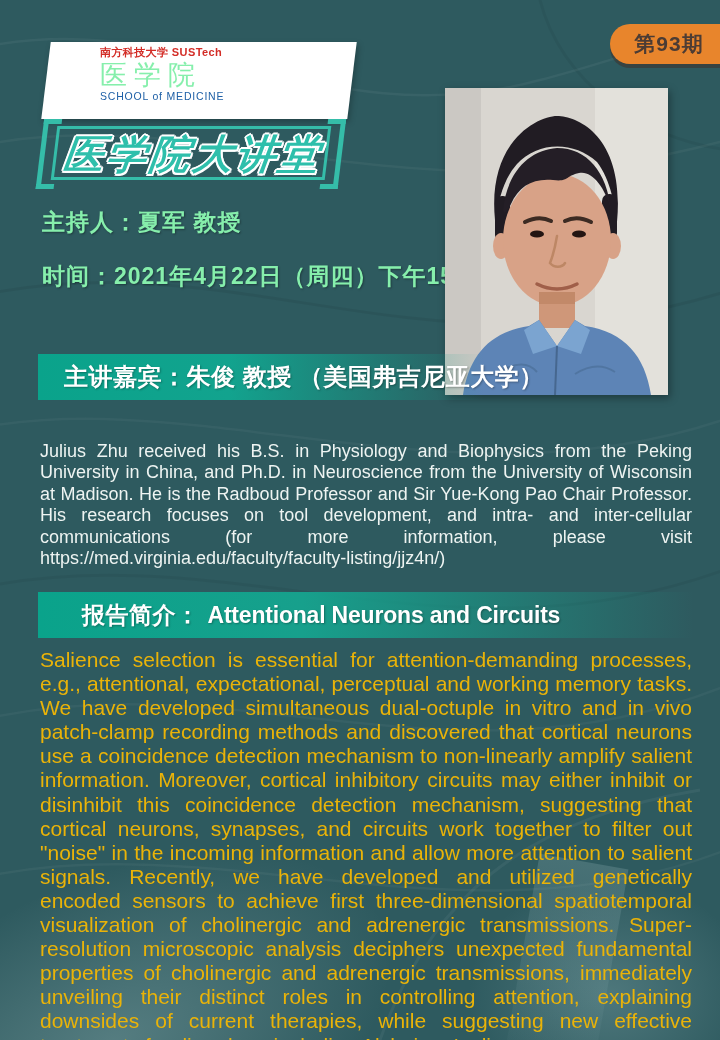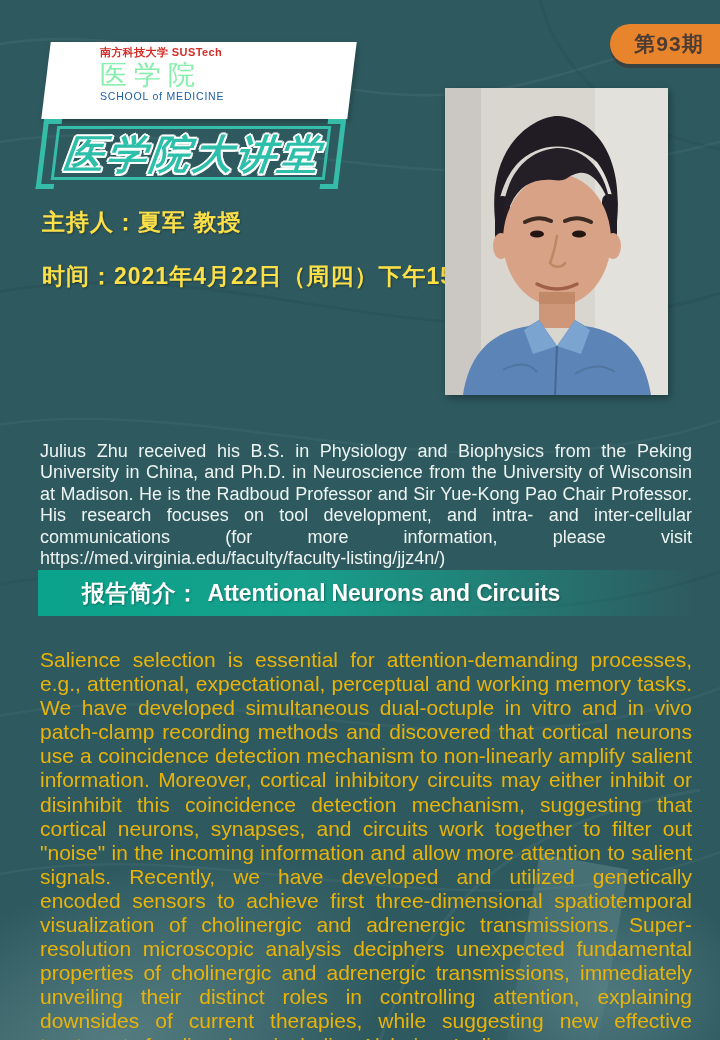--- a/index.html
+++ b/index.html
@@ -52,34 +52,34 @@
   }
   .series-title {
     position:absolute; left:64px; top:127px; white-space:nowrap;
     font-size:40px; font-weight:bold; font-style:italic; letter-spacing:3px;
     color:#2ebfab; transform:skewX(-7deg);
     text-shadow: 2px 0 #fff, -2px 0 #fff, 0 2px #fff, 0 -2px #fff,
                  1.5px 1.5px #fff, -1.5px -1.5px #fff, 1.5px -1.5px #fff, -1.5px 1.5px #fff;
   }
 
   .info-block { position:absolute; left:42px; top:207px; display:flex; flex-direction:column; gap:23px; }
-  .info-line { font-size:23px; font-weight:bold; color:#fde047; white-space:nowrap; letter-spacing:1px;
+  .info-line { font-size:23px; font-weight:bold; color:#86efac; white-space:nowrap; letter-spacing:1px;
     text-shadow:1px 1px 2px rgba(0,0,0,0.35); }
 
   .photo-frame { position:absolute; left:445px; top:88px; width:223px; height:307px;
     box-shadow:2px 3px 8px rgba(0,0,0,0.35); }
   .photo-frame svg { display:block; width:223px; height:307px; }
 
   .accent-bar {
     position:absolute; height:46px; display:flex; align-items:center;
     padding-left:26px; box-sizing:border-box;
   }
   .speaker-bar { left:38px; top:354px; width:455px;
     background:linear-gradient(90deg, #0aa38b 0%, #12a38e 42%, rgba(46,90,95,0) 98%); }
-  .talk-bar { left:38px; top:570px; width:662px;
+  .talk-bar { left:38px; top:592px; width:662px;
     background:linear-gradient(90deg, #0aa38b 0%, #17a08c 40%, rgba(46,90,95,0) 99%);padding-left:44px; }
   .bar-text { font-size:24px; font-weight:bold; color:#ffffff; white-space:nowrap; letter-spacing:0.5px;
     text-shadow:1px 1px 2px rgba(0,0,0,0.3); }
   .talk-bar .bar-text { font-size:23px; }
   .talk-bar .bar-title { margin-left:8px; letter-spacing:-0.2px; }
 
   .bio-text {
     position:absolute; left:40px; top:423px; width:652px;
     font-size:18px; line-height:21.4px; color:#eef4f2; text-align:justify;
   }
@@ -155,20 +155,25 @@
       <rect x="94" y="204" width="36" height="12" fill="#b9805f" opacity="0.6"></rect>
       <path d="M18,307 C24,268 44,244 84,238 L94,232 L112,258 L130,232 L140,238 C180,244 200,268 206,307 Z" fill="#5d84b6"></path>
       <path d="M94,232 L112,258 L88,266 L79,242 Z" fill="#7ba4d0"></path>
       <path d="M130,232 L112,258 L136,266 L145,242 Z" fill="#7ba4d0"></path>
       <path d="M112,258 L110,307" stroke="#46678f" stroke-width="2"></path>
       <path d="M58,282 Q80,270 92,284" stroke="#4c6f99" stroke-width="2" fill="none" opacity="0.7"></path>
       <path d="M130,286 Q152,272 170,284" stroke="#4c6f99" stroke-width="2" fill="none" opacity="0.7"></path>
     </svg>
   </div>
 
+  <div class="accent-bar speaker-bar">
+    <span class="bar-text">
+      <span>主讲嘉宾：</span><span>朱俊 教授 （美国弗吉尼亚大学）</span>
+    </span>
+  </div>
 
   <p class="bio-text">Julius Zhu received his B.S. in Physiology and Biophysics from the Peking University in China, and Ph.D. in Neuroscience from the University of Wisconsin at Madison.  He is the Radboud Professor and Sir Yue-Kong Pao Chair Professor.  His research focuses on tool development, and intra- and inter-cellular communications (for more information, please visit https://med.virginia.edu/faculty/faculty-listing/jjz4n/)</p>
 
   <div class="accent-bar talk-bar">
     <span class="bar-text">
       <span>报告简介：</span><span class="bar-title">Attentional Neurons and Circuits</span>
     </span>
   </div>
 
   <p class="abstract-text">Salience selection is essential for attention-demanding processes, e.g., attentional, expectational, perceptual and working memory tasks.  We have developed simultaneous dual-octuple in vitro and in vivo patch-clamp recording methods and discovered that cortical neurons use a coincidence detection mechanism to non-linearly amplify salient information.  Moreover, cortical inhibitory circuits may either inhibit or disinhibit this coincidence detection mechanism, suggesting that cortical neurons, synapses, and circuits work together to filter out "noise" in the incoming information and allow more attention to salient signals.  Recently, we have developed and utilized genetically encoded sensors to achieve first three-dimensional spatiotemporal visualization of cholinergic and adrenergic transmissions.  Super-resolution microscopic analysis deciphers unexpected fundamental properties of cholinergic and adrenergic transmissions, immediately unveiling their distinct roles in controlling attention, explaining downsides of current therapies, while suggesting new effective treatments for disorders, including Alzheimer's disease.</p>

